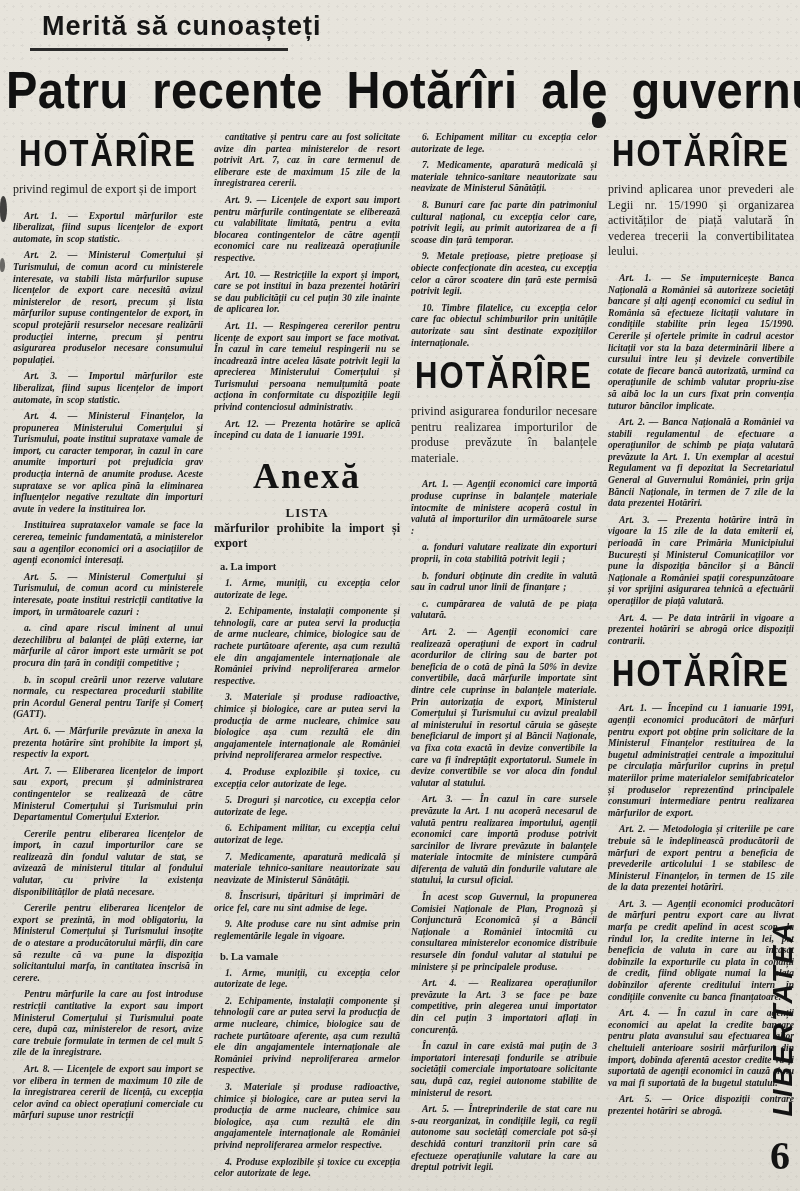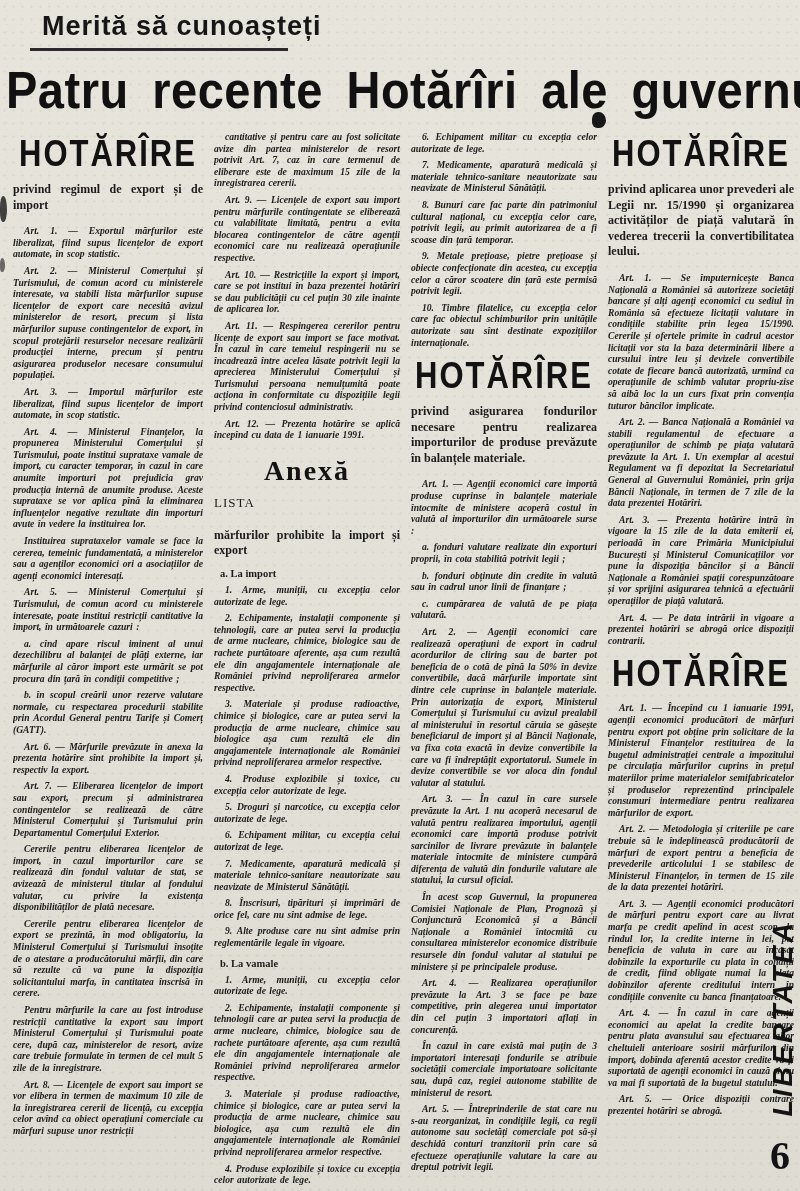--- a/index.html
+++ b/index.html
@@ -41,28 +41,28 @@
   .col4{width:186px;padding-right:2px;}
   .blk{color:#1b1b1b;}
   .hotarire{
     font-family:"Liberation Sans", sans-serif;
     font-weight:bold;font-size:31px;letter-spacing:2px;
     text-align:center;margin:10px 0 10px 0;color:#121212;
     transform:scaleY(1.2);transform-origin:center center;
   }
   .anexa{
     font-family:"Liberation Serif", serif;
-    font-weight:bold;font-size:28px;letter-spacing:2px;
+    font-weight:bold;font-size:36px;letter-spacing:2px;
     text-align:center;margin:14px 0 8px 0;color:#131313;
   }
   .subhead{
-    font-weight:bold;font-size:12px;line-height:1.3;
+    font-weight:normal;font-size:12px;line-height:1.3;
     text-align:justify;margin:4px 0 12px 0;
   }
-  .listhead{font-weight:normal;font-size:13px;margin:6px 0 17px 0;letter-spacing:1px;}
+  .listhead{font-weight:bold;font-size:13px;margin:6px 0 0 0;letter-spacing:1px;text-align:center;}
   .listsub{font-weight:bold;font-size:12px;line-height:1.3;text-align:justify;margin:0 0 4px 0;}
   .label{font-weight:bold;font-size:10.5px;margin:9px 0 5px 6px;}
   .para{
     font-weight:bold;font-size:9.6px;line-height:1.21;
     text-align:justify;text-indent:11px;margin:5px 0;
     word-spacing:1px;
     font-style:italic;
   }
   .masthead{
     position:absolute;right:1px;bottom:75px;

